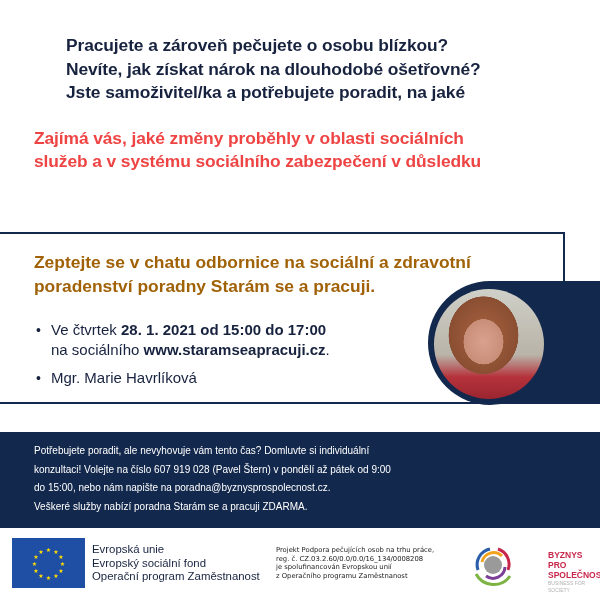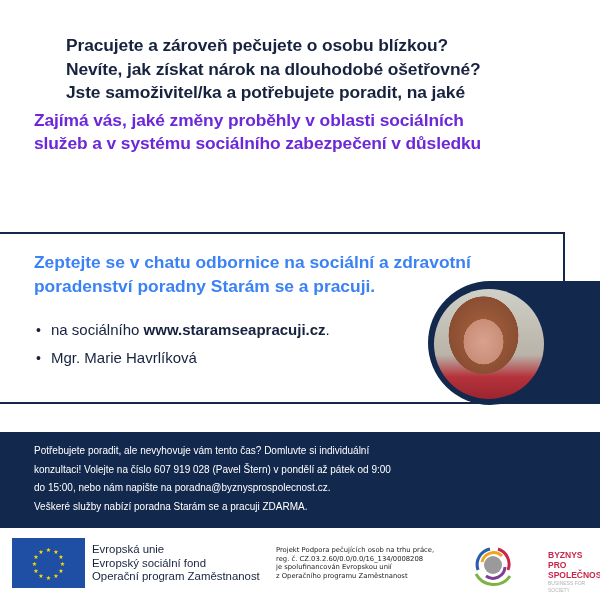--- a/index.html
+++ b/index.html
@@ -1,31 +1,31 @@
 <!DOCTYPE html>
 <html><head>
 <meta charset="utf-8">
 <style>
   * { margin:0; padding:0; box-sizing:border-box; }
   html, body { width:600px; height:600px; background:#ffffff; overflow:hidden; }
   body { position:relative; font-family:"Liberation Sans", "DejaVu Sans", sans-serif; }
   .intro { position:absolute; left:34px; top:34px; width:540px; }
   .q { color:#17223f; font-size:17.4px; font-weight:bold; line-height:23.5px; letter-spacing:-0.1px;margin-left:32px; }
-  .orange { color:#6d28d9; font-size:17.4px; font-weight:bold; line-height:23.5px; margin-top:4px; letter-spacing:-0.1px; }
+  .orange { color:#ef4444; font-size:17.4px; font-weight:bold; line-height:23.5px; margin-top:22px; letter-spacing:-0.1px; }
   .box-top { position:absolute; left:0; top:232px; width:565px; height:2px; background:#13284d; }
   .box-right { position:absolute; left:563px; top:232px; width:2px; height:50px; background:#13284d; }
   .box-bottom { position:absolute; left:0; top:402px; width:600px; height:2px; background:#13284d; }
   .navy-block { position:absolute; left:490px; top:281px; width:110px; height:122px; background:#13284d; }
   .navy-arc { position:absolute; left:428px; top:281px; width:124px; height:124px; border-radius:50%; background:#13284d; }
   .photo { position:absolute; left:434px; top:289px; width:110px; height:110px; border-radius:50%;
     background: radial-gradient(ellipse 30% 34% at 45% 48%, #d9a28e 0%, #c98e78 60%, transparent 61%),
                 radial-gradient(ellipse 45% 50% at 45% 42%, #a8633f 0%, #8a4e32 70%, transparent 71%),
                 linear-gradient(180deg, #cfd0c8 0%, #b9b3a8 60%, #b5323b 80%, #9b2530 100%);
     overflow:hidden; }
-  .chat-title { position:absolute; left:34px; top:251px; color:#3b82f6; font-size:17.4px; font-weight:bold; line-height:23.5px; width:500px; }
+  .chat-title { position:absolute; left:34px; top:251px; color:#a16207; font-size:17.4px; font-weight:bold; line-height:23.5px; width:500px; }
   .bullets { position:absolute; left:36px; top:320px; color:#17223f; font-size:15px; line-height:20px; }
   .bullet { display:flex; }
   .bullet .dot { width:15px; font-size:14px; }
   .bullet + .bullet { margin-top:8px; }
   .b { font-weight:bold; }
   .footer-band { position:absolute; left:0; top:432px; width:600px; height:96px; background:#13284d; }
   .footer-text { position:absolute; left:34px; top:442px; width:550px; color:#ffffff; font-size:10px; line-height:18.5px; }
   .eu-flag { position:absolute; left:12px; top:538px; width:73px; height:50px; background:#1f4ea5; }
   .eu-text { position:absolute; left:92px; top:543px; color:#17223f; font-size:11.4px; line-height:13.5px; }
   .project-text { position:absolute; left:276px; top:546px; color:#222; font-size:6.8px; line-height:8.5px; font-family:"DejaVu Sans", sans-serif; }
@@ -56,20 +56,21 @@
 
 <div class="chat-title">
   <div>Zeptejte se v chatu odbornice na sociální a zdravotní</div>
   <div>poradenství poradny Starám se a pracuji.</div>
 </div>
 
 <div class="bullets">
   <div class="bullet">
     <span class="dot">•</span>
     <div>
+      <div><span>Ve čtvrtek </span><span class="b">28. 1. 2021 od 15:00 do 17:00</span></div>
       <div><span>na sociálního </span><span class="b">www.staramseapracuji.cz</span><span>.</span></div>
     </div>
   </div>
   <div class="bullet">
     <span class="dot">•</span>
     <span>Mgr. Marie Havrlíková</span>
   </div>
 </div>
 
 <div class="footer-band"></div>

